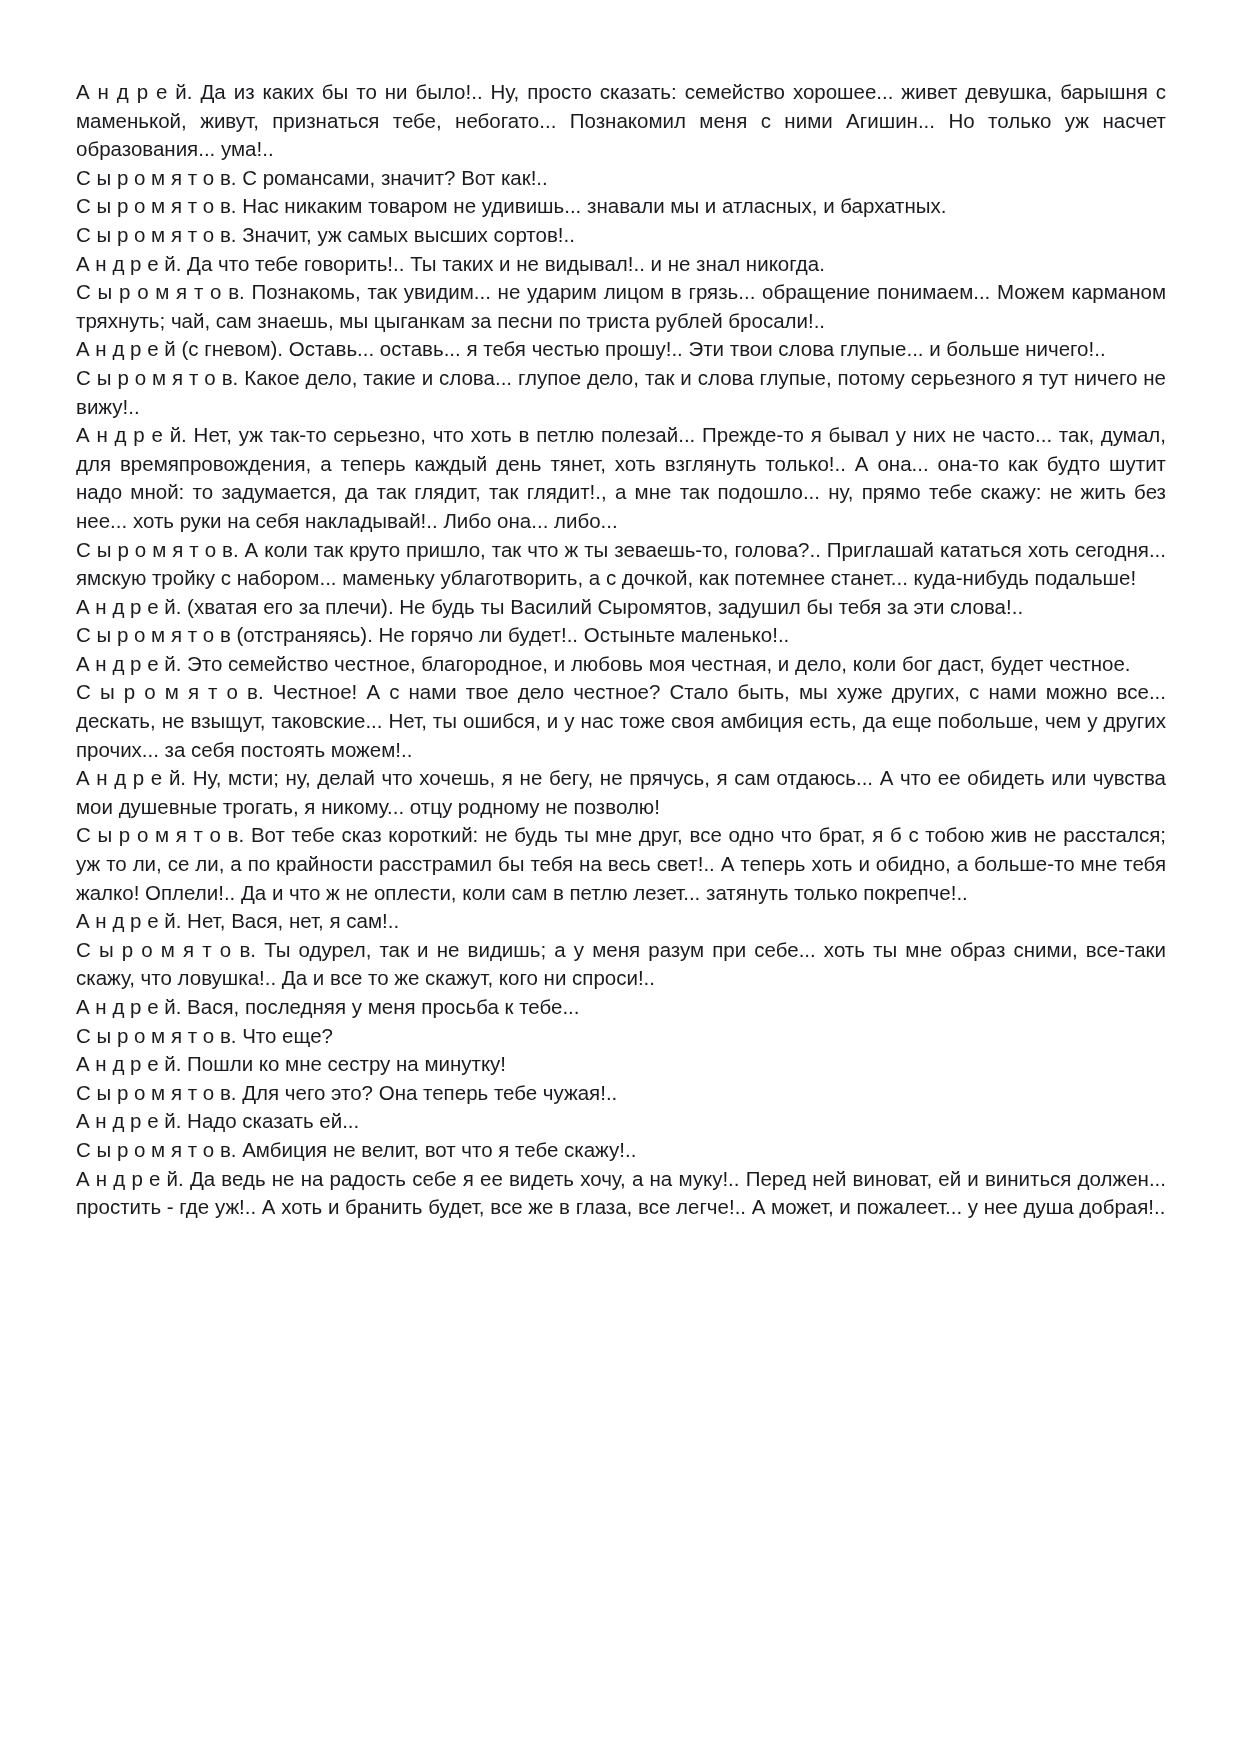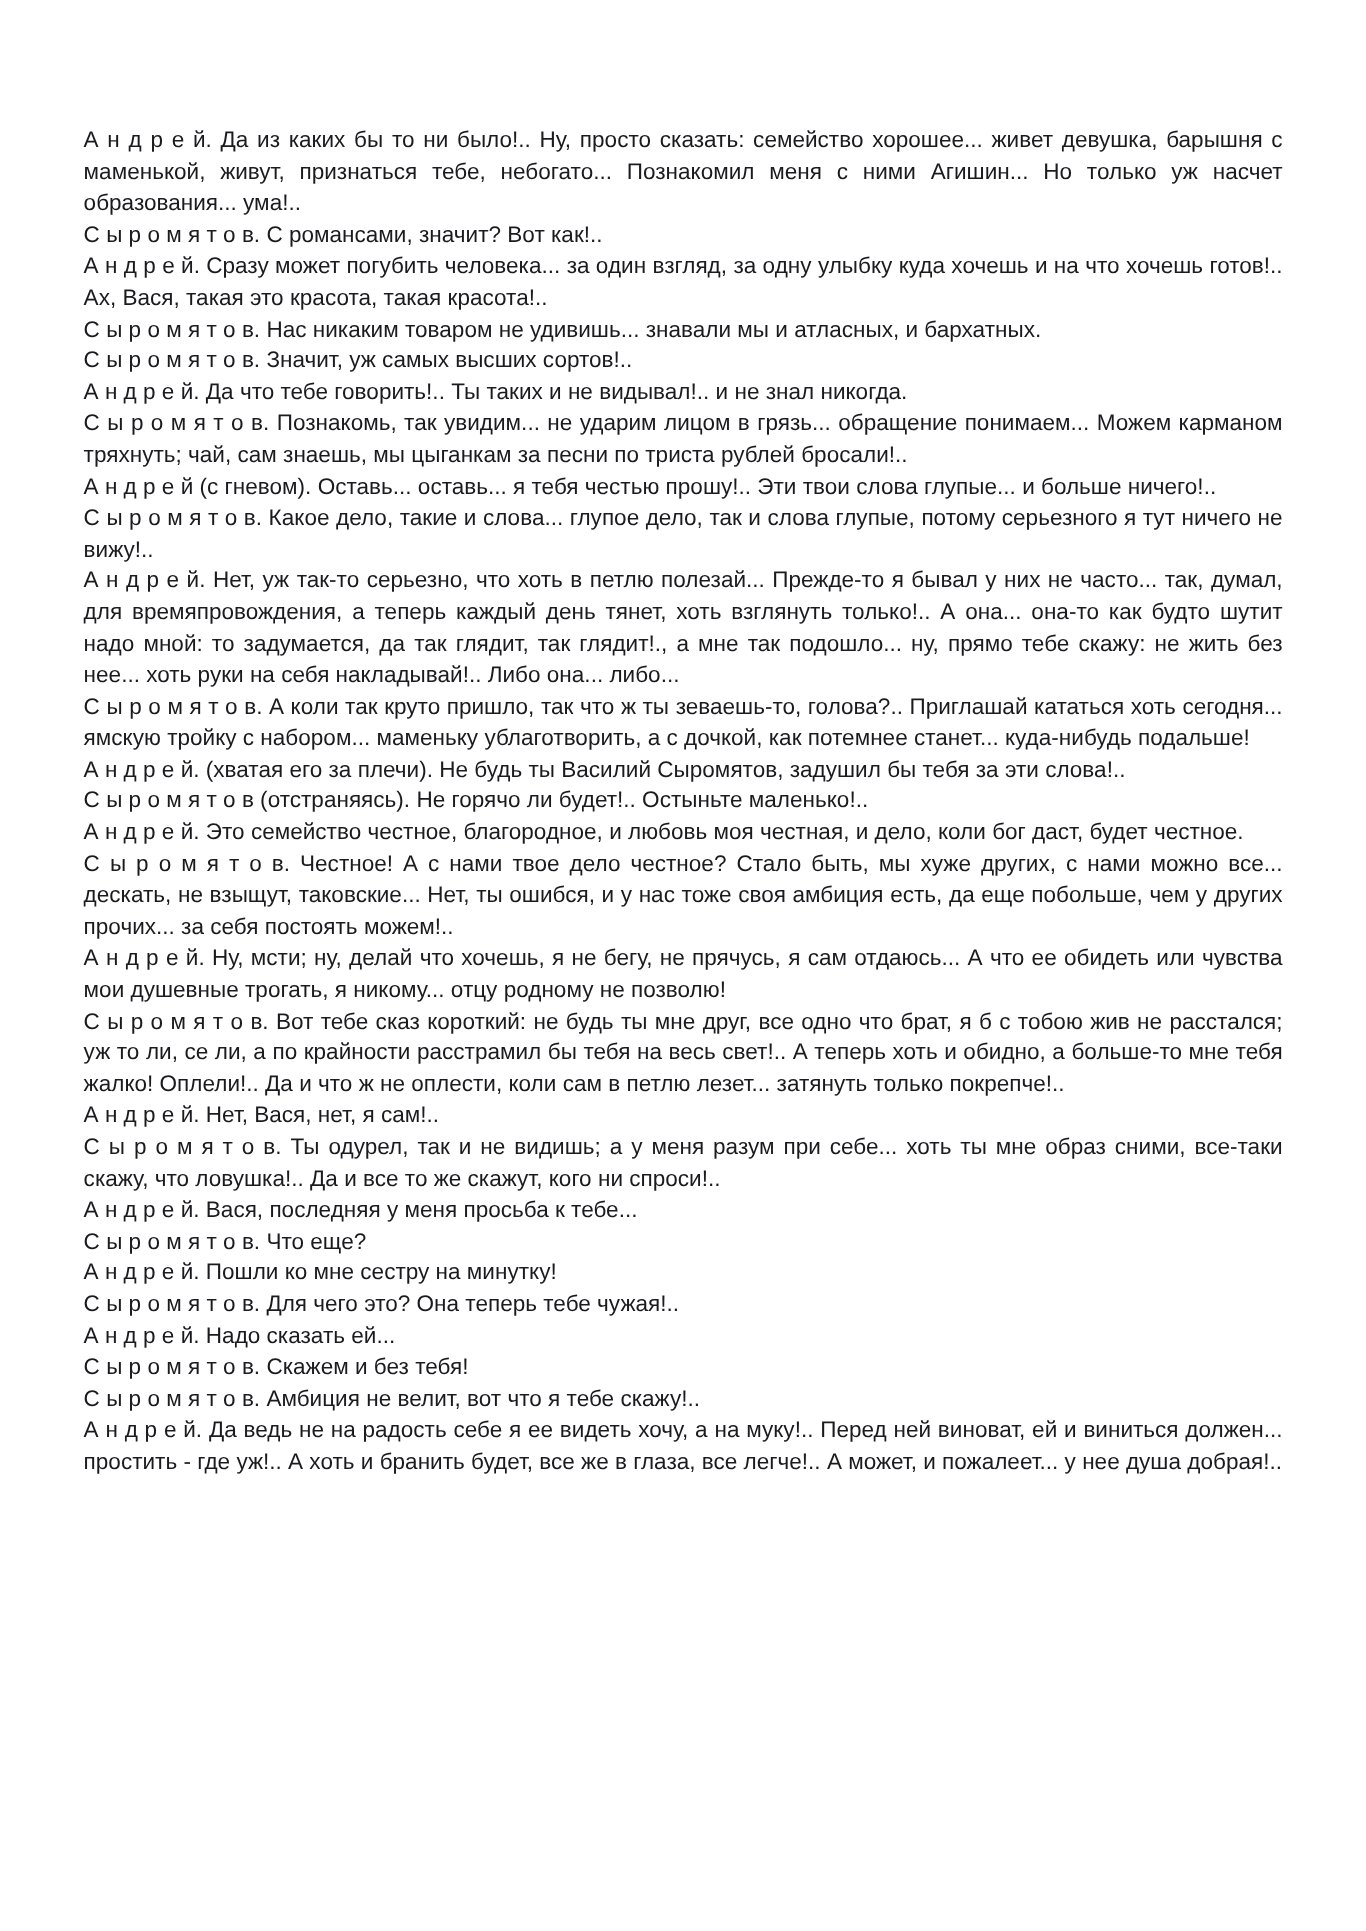--- a/index.html
+++ b/index.html
@@ -17,40 +17,38 @@
     box-sizing: border-box;
     width: 1242px;
     height: 1755px;
     background: #ffffff;
     padding: 78px 76px 60px 76px;
   }
   .dialogue {
     color: #1b1b1f;
     font-size: 20.5px;
     line-height: 28.6px;
-    margin-top: 36px;
   }
   .para {
     margin: 0;
     padding: 0;
     text-align: justify;
     text-justify: inter-word;
   }
   .speaker {
     white-space: pre-wrap;
   }
 </style>
 </head>
 <body>
 
 <div class="page">
   <div class="dialogue" style="color: rgb(27, 27, 31);">
       <p class="para"><span class="speaker">А н д р е й.</span> <span>Да из каких бы то ни было!.. Ну, просто сказать: семейство хорошее... живет девушка, барышня с маменькой, живут, признаться тебе, небогато... Познакомил меня с ними Агишин... Но только уж насчет образования... ума!..</span></p>
       <p class="para"><span class="speaker">С ы р о м я т о в.</span> <span>С романсами, значит? Вот как!..</span></p>
-      <p class="para"><span class="speaker">А н д р е й.</span> <span>Сразу может погубить человека... за один взгляд, за одну улыбку куда хочешь и на что хочешь готов!.. Ах, Вася, такая это красота, такая красота!..</span></p>
       <p class="para"><span class="speaker">С ы р о м я т о в.</span> <span>Нас никаким товаром не удивишь... знавали мы и атласных, и бархатных.</span></p>
       <p class="para"><span class="speaker">С ы р о м я т о в.</span> <span>Значит, уж самых высших сортов!..</span></p>
       <p class="para"><span class="speaker">А н д р е й.</span> <span>Да что тебе говорить!.. Ты таких и не видывал!.. и не знал никогда.</span></p>
       <p class="para"><span class="speaker">С ы р о м я т о в.</span> <span>Познакомь, так увидим... не ударим лицом в грязь... обращение понимаем... Можем карманом тряхнуть; чай, сам знаешь, мы цыганкам за песни по триста рублей бросали!..</span></p>
       <p class="para"><span class="speaker">А н д р е й (с гневом).</span> <span>Оставь... оставь... я тебя честью прошу!.. Эти твои слова глупые... и больше ничего!..</span></p>
       <p class="para"><span class="speaker">С ы р о м я т о в.</span> <span>Какое дело, такие и слова... глупое дело, так и слова глупые, потому серьезного я тут ничего не вижу!..</span></p>
       <p class="para"><span class="speaker">А н д р е й.</span> <span>Нет, уж так-то серьезно, что хоть в петлю полезай... Прежде-то я бывал у них не часто... так, думал, для времяпровождения, а теперь каждый день тянет, хоть взглянуть только!.. А она... она-то как будто шутит надо мной: то задумается, да так глядит, так глядит!., а мне так подошло... ну, прямо тебе скажу: не жить без нее... хоть руки на себя накладывай!.. Либо она... либо...</span></p>
       <p class="para"><span class="speaker">С ы р о м я т о в.</span> <span>А коли так круто пришло, так что ж ты зеваешь-то, голова?.. Приглашай кататься хоть сегодня... ямскую тройку с набором... маменьку ублаготворить, а с дочкой, как потемнее станет... куда-нибудь подальше!</span></p>
       <p class="para"><span class="speaker">А н д р е й.</span> <span>(хватая его за плечи). Не будь ты Василий Сыромятов, задушил бы тебя за эти слова!..</span></p>
       <p class="para"><span class="speaker">С ы р о м я т о в (отстраняясь).</span> <span>Не горячо ли будет!.. Остыньте маленько!..</span></p>
@@ -58,17 +56,16 @@
       <p class="para"><span class="speaker">С ы р о м я т о в.</span> <span>Честное! А с нами твое дело честное? Стало быть, мы хуже других, с нами можно все... дескать, не взыщут, таковские... Нет, ты ошибся, и у нас тоже своя амбиция есть, да еще побольше, чем у других прочих... за себя постоять можем!..</span></p>
       <p class="para"><span class="speaker">А н д р е й.</span> <span>Ну, мсти; ну, делай что хочешь, я не бегу, не прячусь, я сам отдаюсь... А что ее обидеть или чувства мои душевные трогать, я никому... отцу родному не позволю!</span></p>
       <p class="para"><span class="speaker">С ы р о м я т о в.</span> <span>Вот тебе сказ короткий: не будь ты мне друг, все одно что брат, я б с тобою жив не расстался; уж то ли, се ли, а по крайности расстрамил бы тебя на весь свет!.. А теперь хоть и обидно, а больше-то мне тебя жалко! Оплели!.. Да и что ж не оплести, коли сам в петлю лезет... затянуть только покрепче!..</span></p>
       <p class="para"><span class="speaker">А н д р е й.</span> <span>Нет, Вася, нет, я сам!..</span></p>
       <p class="para"><span class="speaker">С ы р о м я т о в.</span> <span>Ты одурел, так и не видишь; а у меня разум при себе... хоть ты мне образ сними, все-таки скажу, что ловушка!.. Да и все то же скажут, кого ни спроси!..</span></p>
       <p class="para"><span class="speaker">А н д р е й.</span> <span>Вася, последняя у меня просьба к тебе...</span></p>
       <p class="para"><span class="speaker">С ы р о м я т о в.</span> <span>Что еще?</span></p>
       <p class="para"><span class="speaker">А н д р е й.</span> <span>Пошли ко мне сестру на минутку!</span></p>
       <p class="para"><span class="speaker">С ы р о м я т о в.</span> <span>Для чего это? Она теперь тебе чужая!..</span></p>
       <p class="para"><span class="speaker">А н д р е й.</span> <span>Надо сказать ей...</span></p>
-      <p class="para"><span class="speaker">С ы р о м я т о в.</span> <span>Скажем и без тебя!</span></p>
       <p class="para"><span class="speaker">С ы р о м я т о в.</span> <span>Амбиция не велит, вот что я тебе скажу!..</span></p>
       <p class="para"><span class="speaker">А н д р е й.</span> <span>Да ведь не на радость себе я ее видеть хочу, а на муку!.. Перед ней виноват, ей и виниться должен... простить - где уж!.. А хоть и бранить будет, все же в глаза, все легче!.. А может, и пожалеет... у нее душа добрая!..</span></p>
     </div>
 </div>
 
 </body></html>

